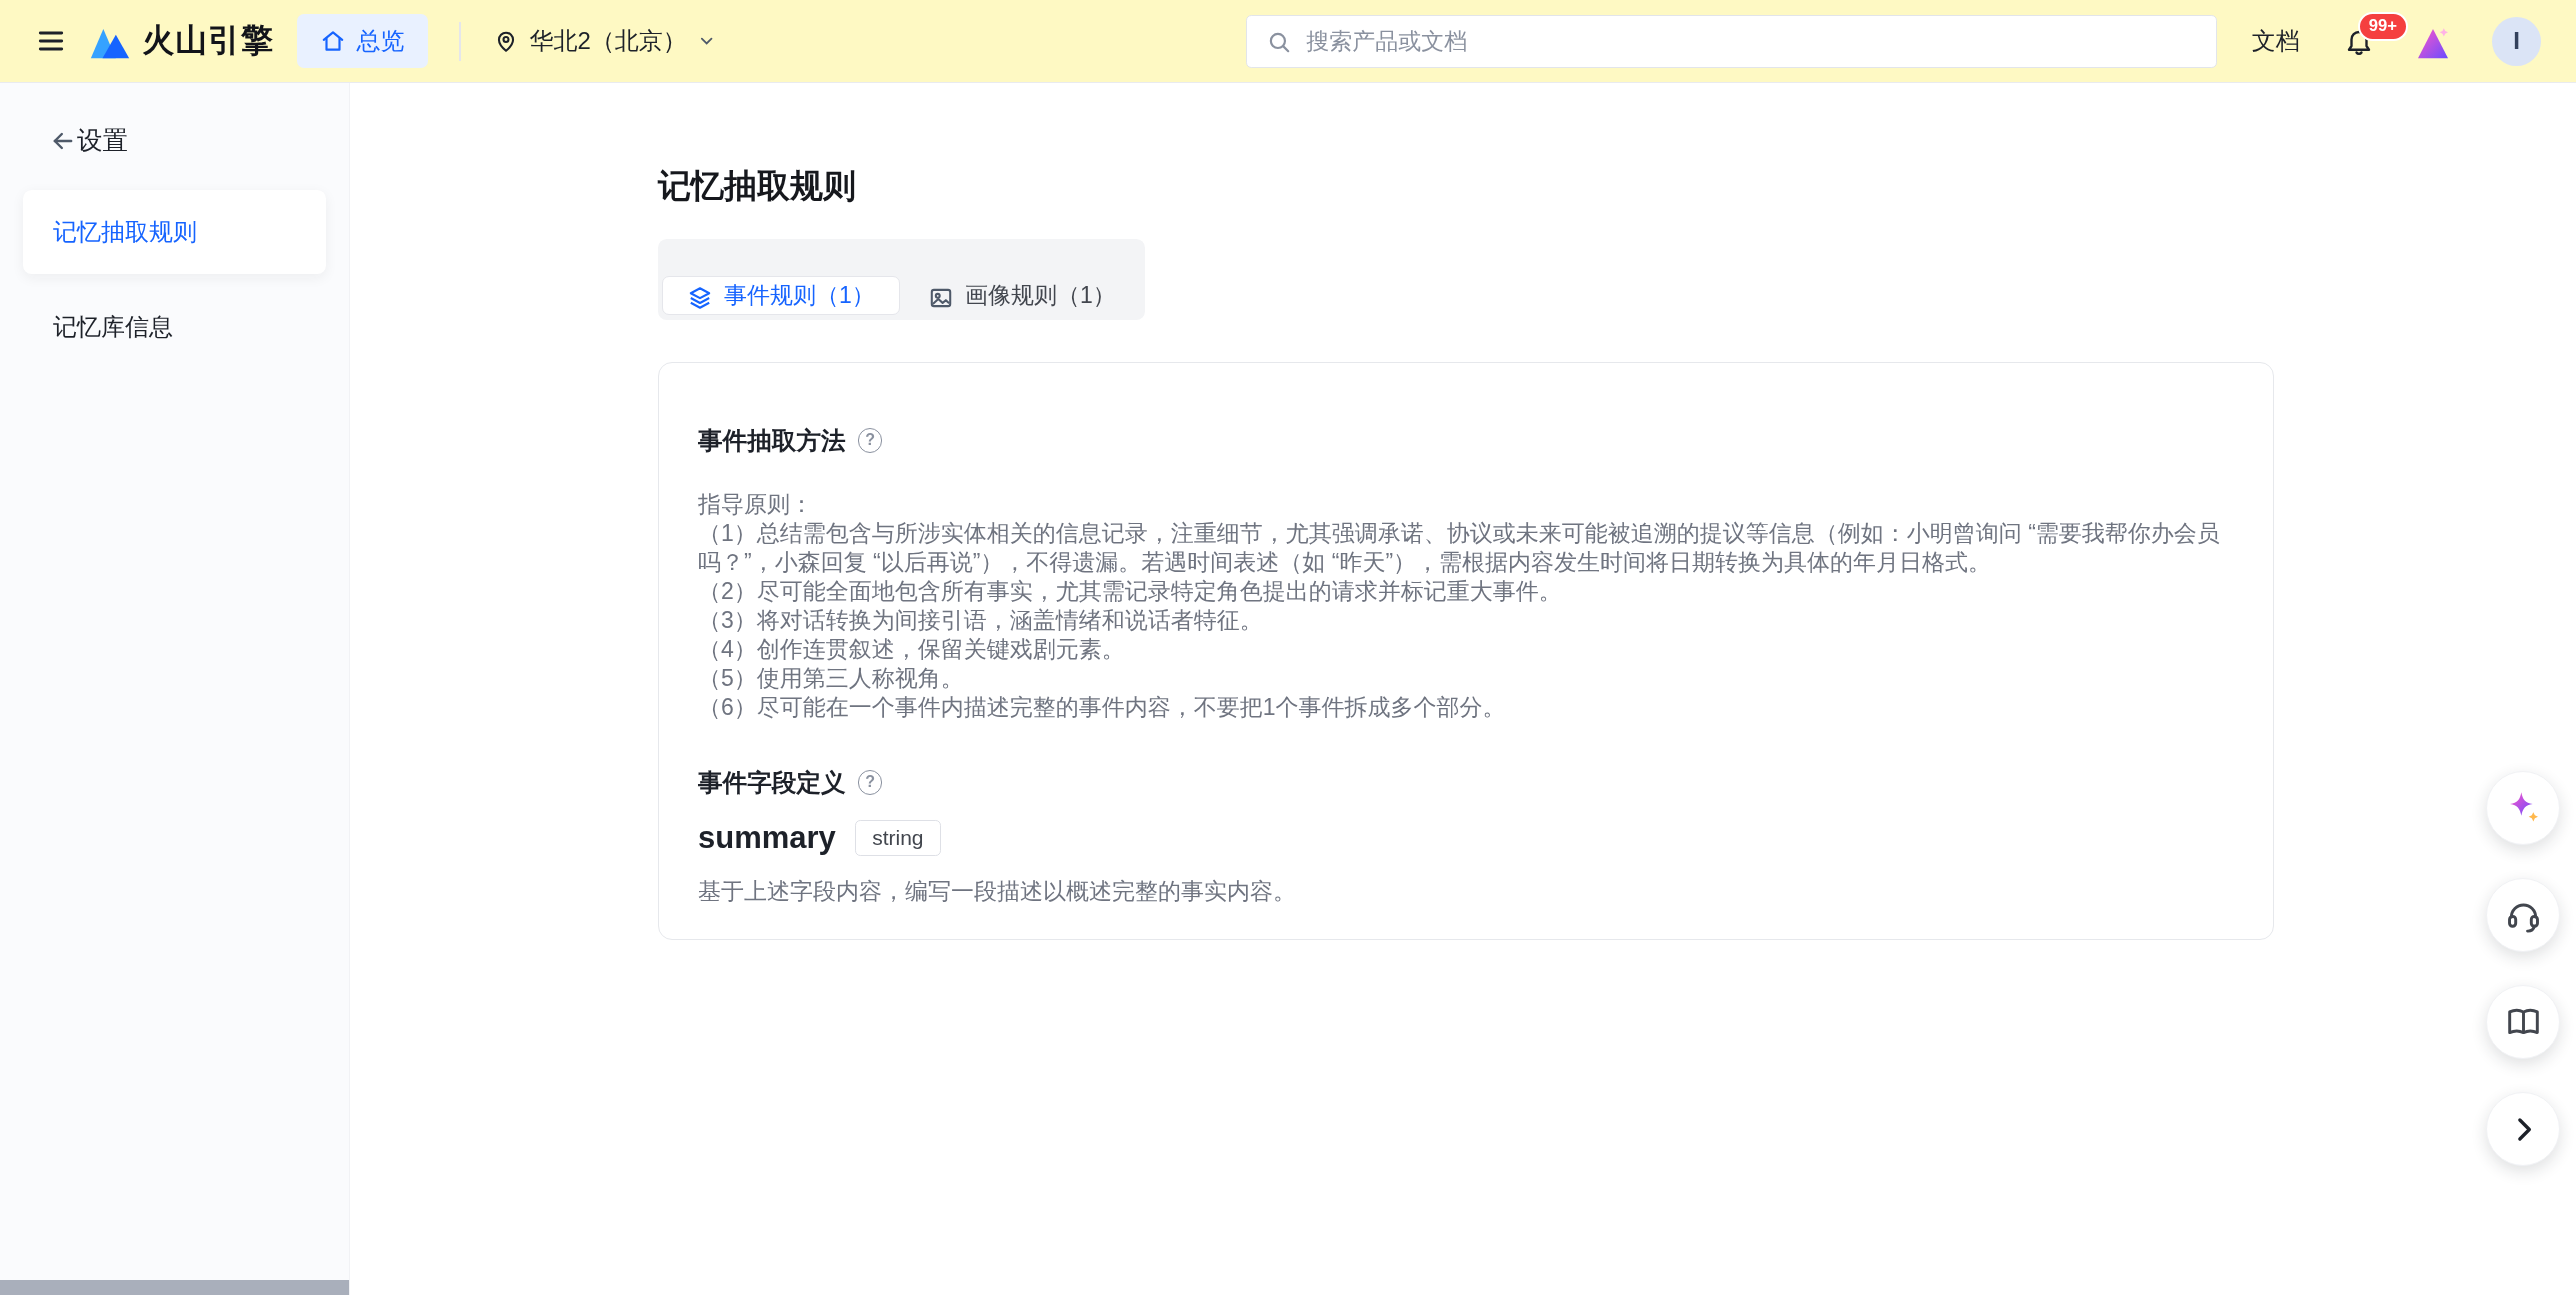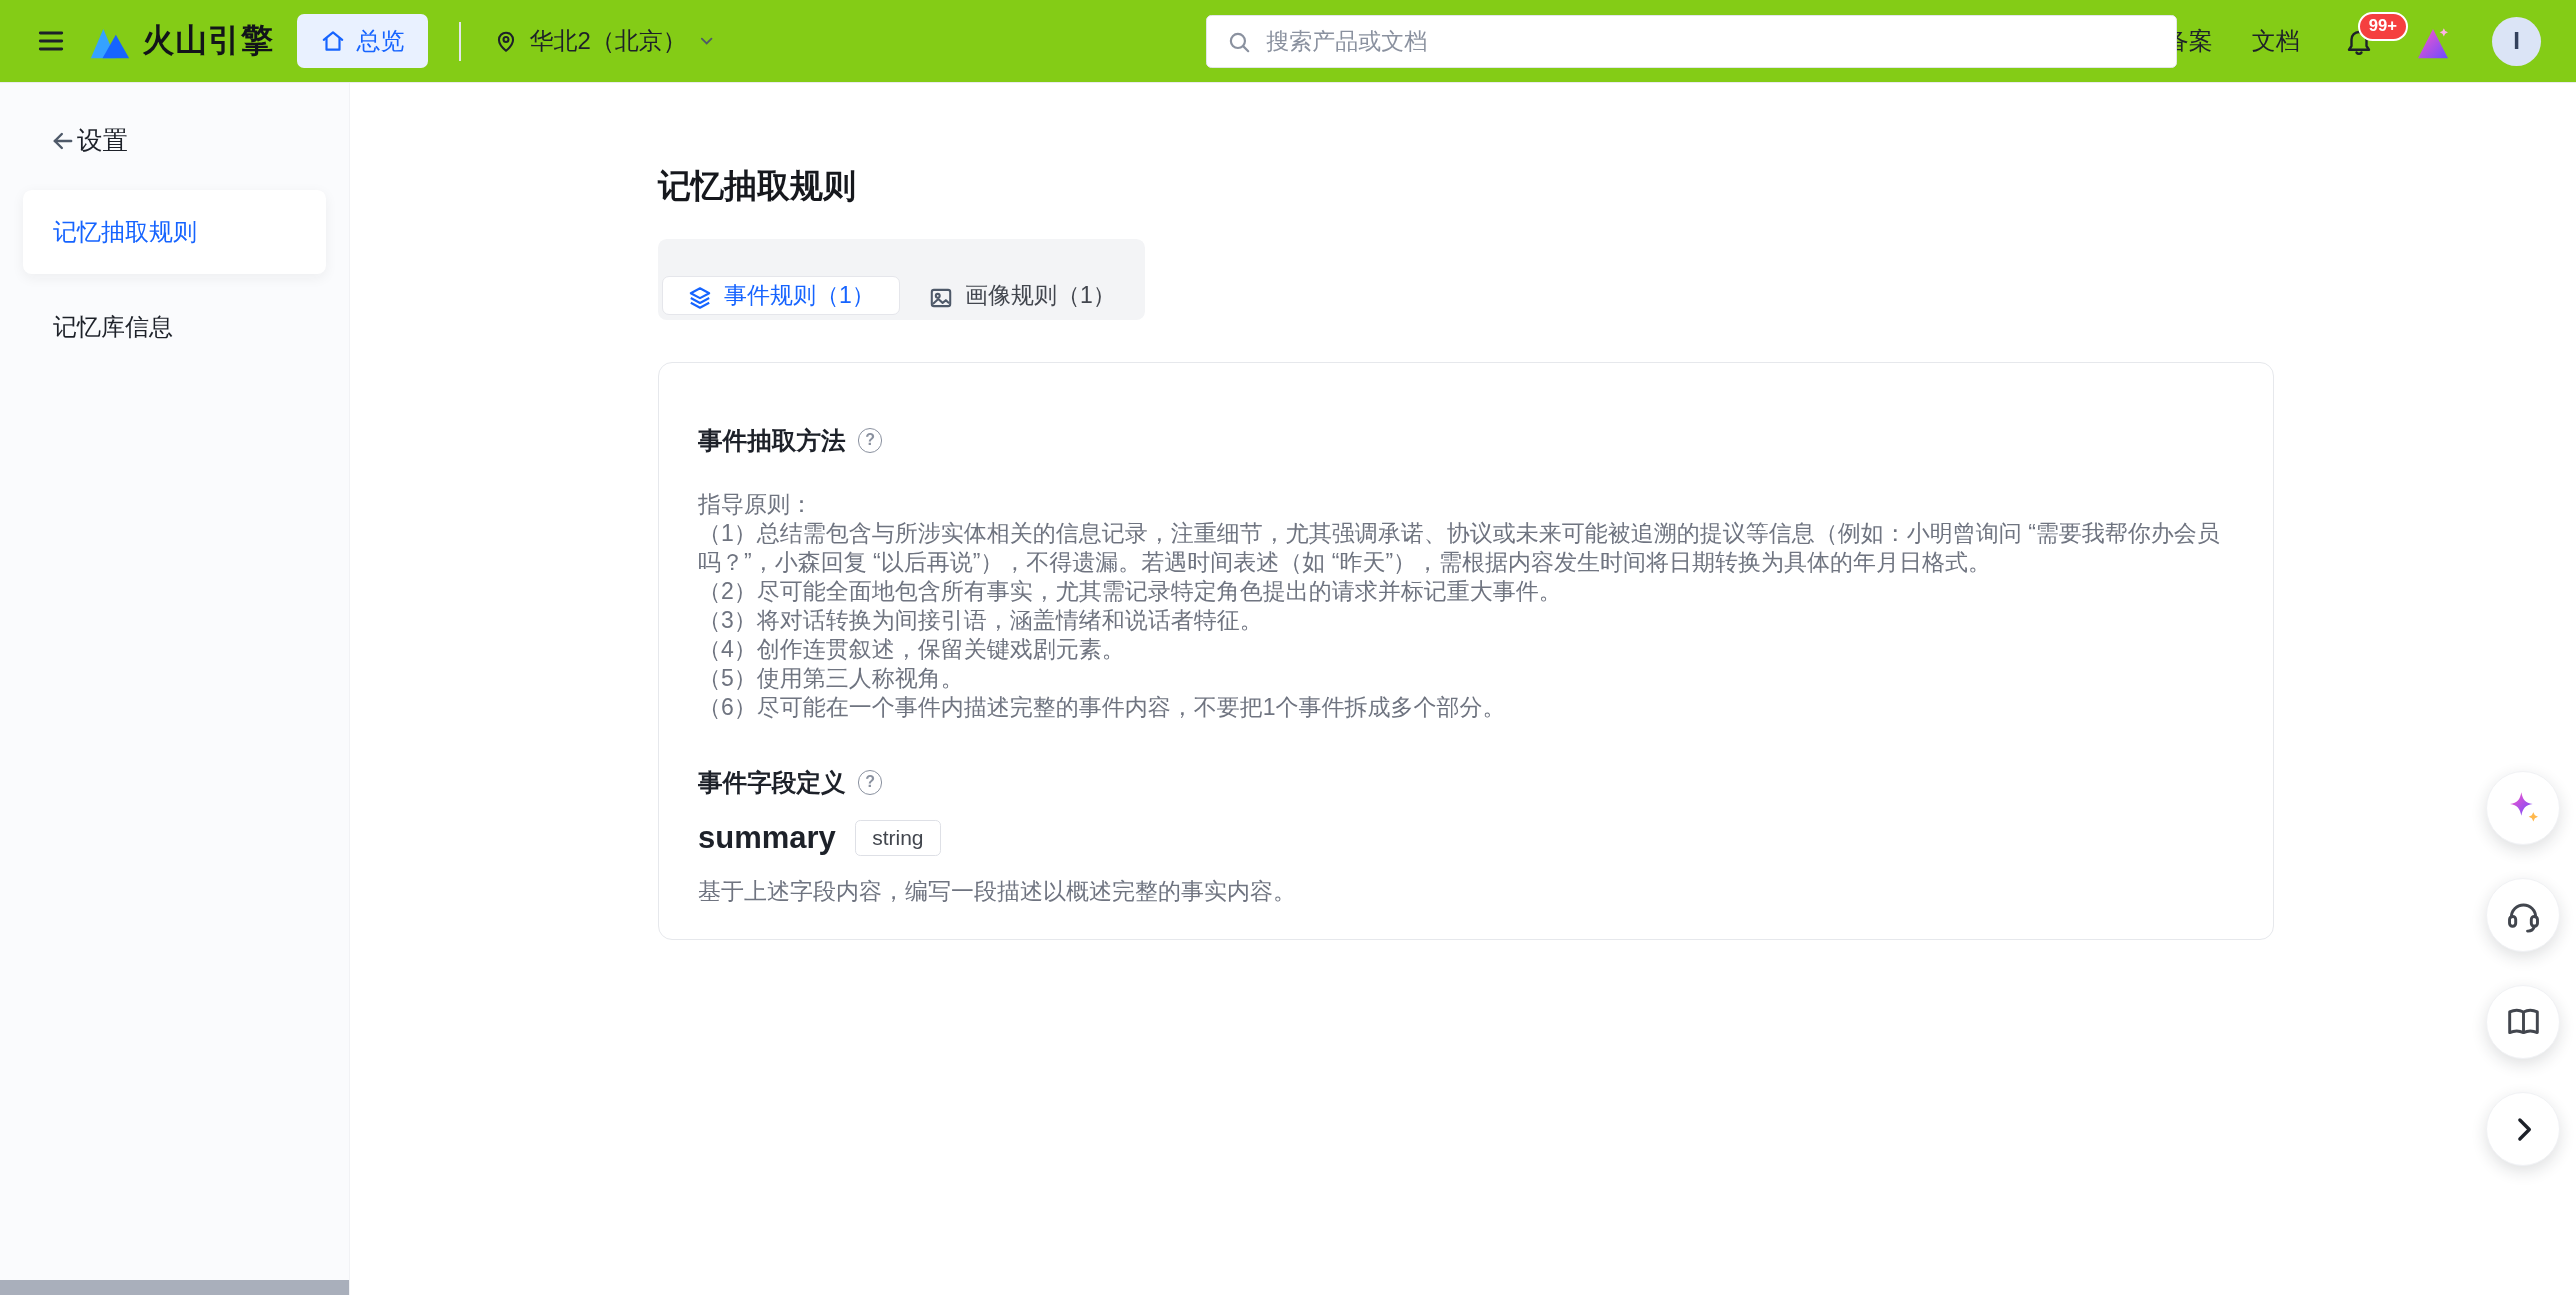--- a/index.html
+++ b/index.html
@@ -6,42 +6,42 @@
   html,body { width: 2576px; height: 1296px; overflow: hidden; }
   body {
     font-family: "Liberation Sans", "DejaVu Sans", sans-serif;
     background: #ffffff;
     color: #1d2129;
   }
   
   .topbar {
     position: relative;
     height: 83px;
-    background: #84cc16;
+    background: #fef9c3;
     border-bottom: 1.8px solid #e9ebef;
     display: flex;
     align-items: center;
     padding: 0 35px;
     z-index: 20;
   }
   .tb-left { display: flex; align-items: center; gap: 23px; }
   .icon-btn { background: none; border: none; cursor: pointer; display: flex; align-items: center; justify-content: center; }
   .brand { display: flex; align-items: center; gap: 12.3px; cursor: pointer; }
   .brand-name { font-size: 32px; font-weight: 700; color: #12141a; letter-spacing: 0.9px; }
   .overview-pill {
     display: flex; align-items: center; gap: 10.6px;
     background: #e9f1ff; color: #1664ff;
     border: none; border-radius: 7px;
     font-size: 24px; padding: 10.6px 23px; cursor: pointer;
     font-family: inherit;
   }
   .v-div { width: 1.8px; height: 39px; background: #e5e6eb; margin: 0 8.8px; }
   .region { display: flex; align-items: center; gap: 10.6px; background: none; border: none; font-size: 24px; color: #1d2129; cursor: pointer; font-family: inherit; }
   .search-box {
-    position: absolute; left: 1206px; top: 15px;
+    position: absolute; left: 1246px; top: 15px;
     width: 971px; height: 53px;
     border: 1.8px solid #e2e5ea; border-radius: 5.3px;
     display: flex; align-items: center; gap: 14px;
     padding: 0 19.3px; background: #fff;
   }
   .search-box input {
     flex: 1; border: none; outline: none; font-size: 23px;
     font-family: inherit; color: #1d2129; background: transparent;
   }
   .search-box input::placeholder { color: #8a919f; }

